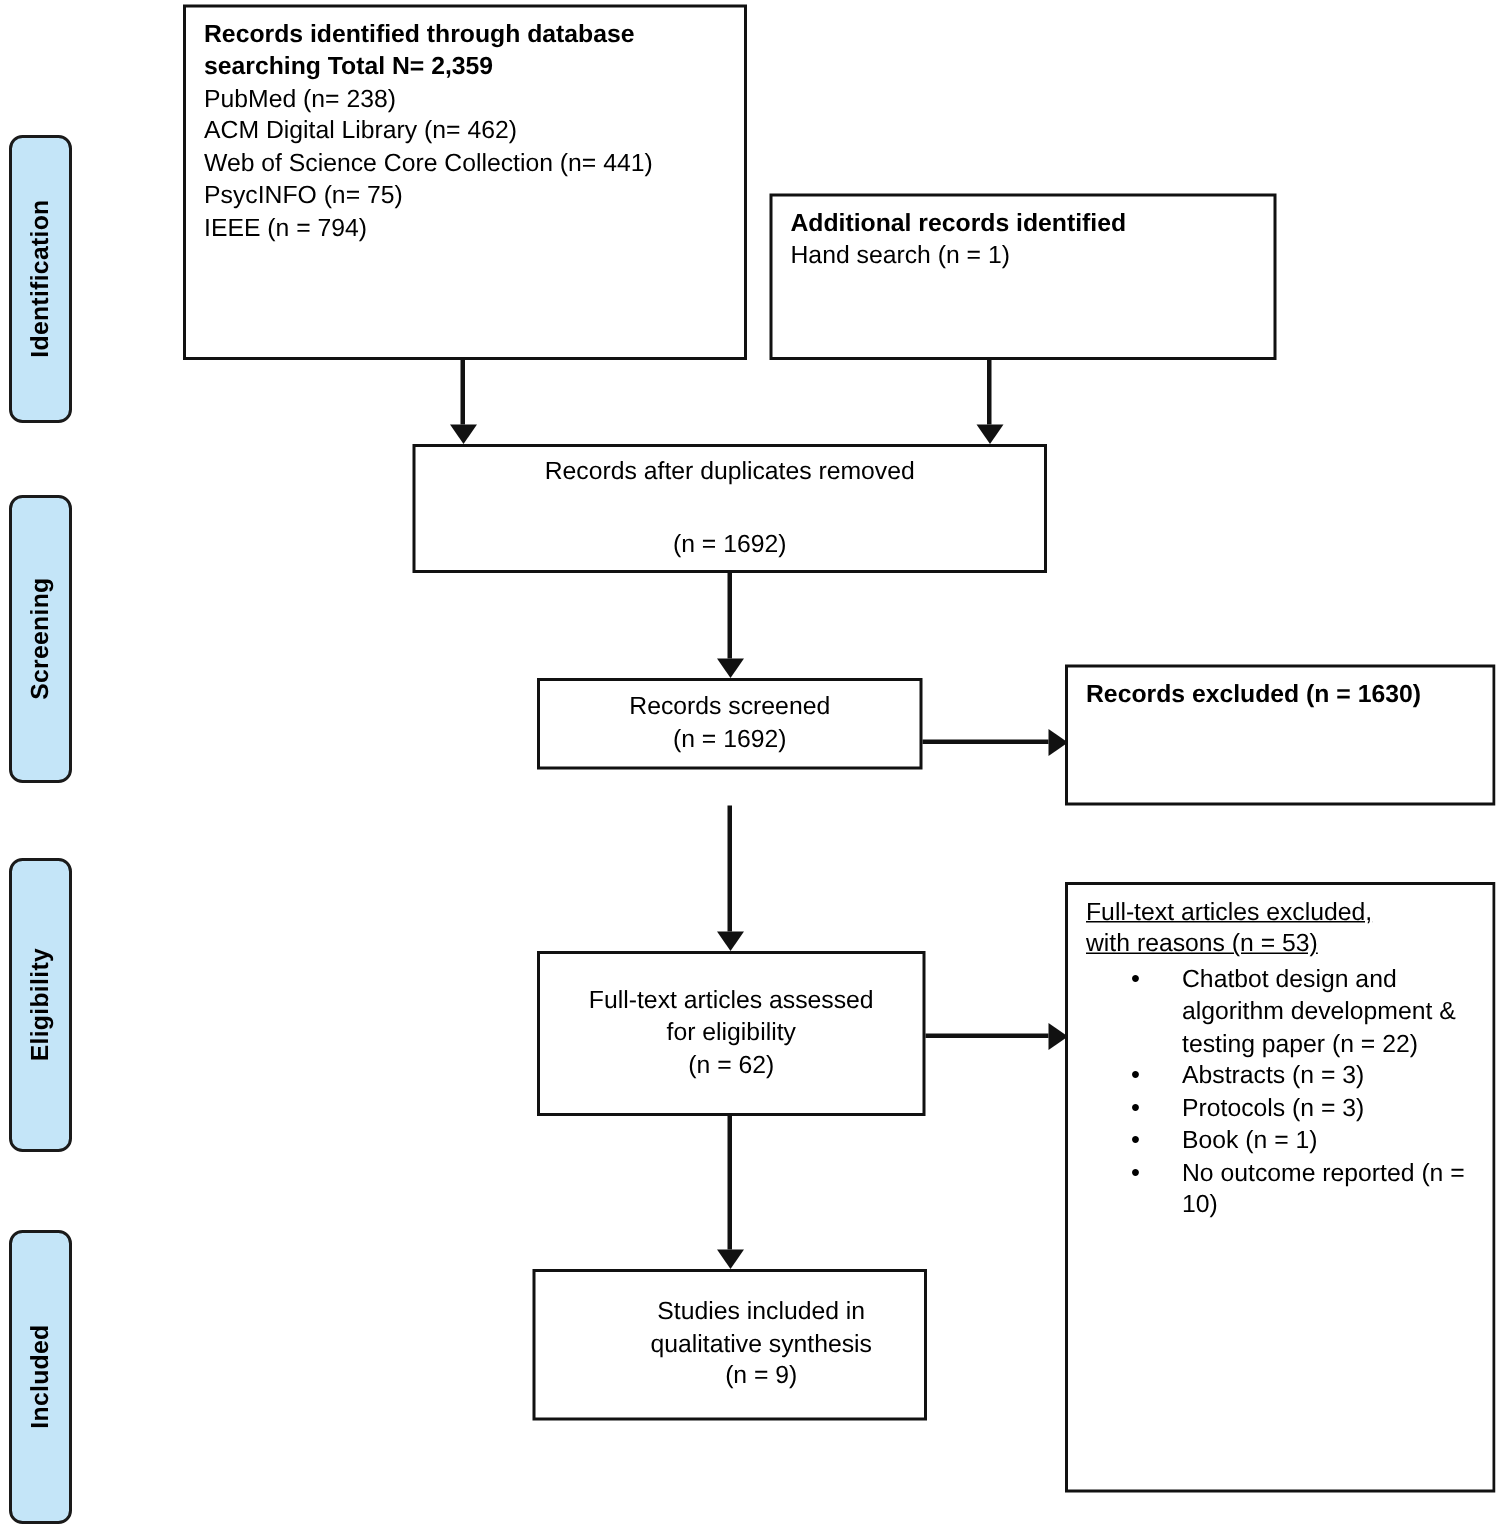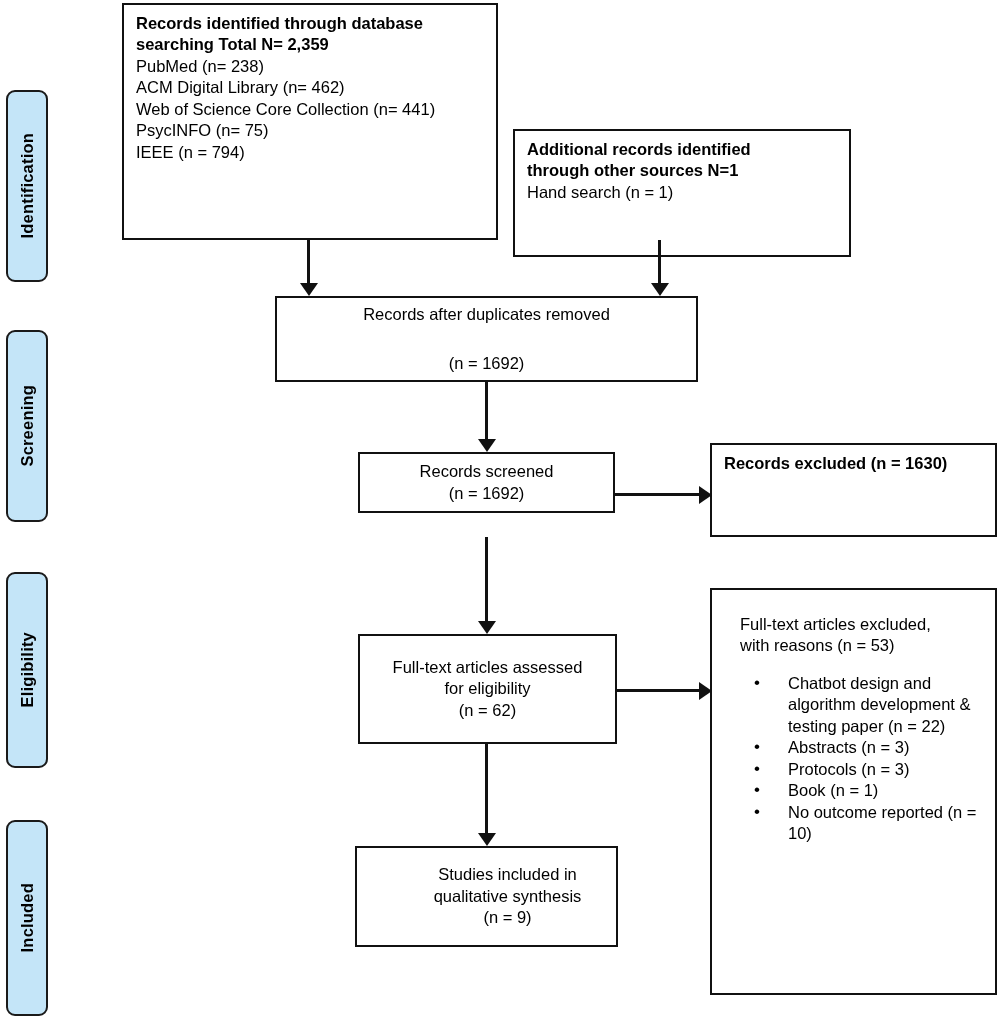--- a/index.html
+++ b/index.html
@@ -63,30 +63,30 @@
     display: flex;
     flex-direction: column;
     align-items: center;
     justify-content: center;
     text-align: center;
   }
   .box .line { white-space: nowrap; }
   .bold { font-weight: bold; }
 
   #box-identified          { left: 122px; top: 3px;   width: 376px; height: 237px; }
-  #box-additional          { left: 513px; top: 129px; width: 338px; height: 128px; }
+  #box-additional          { left: 513px; top: 129px; width: 338px; height: 111px; }
   #box-after-duplicates    { left: 275px; top: 296px; width: 423px; height: 86px; gap: 27px;  }
   #box-screened            { left: 358px; top: 452px; width: 257px; height: 61px;  }
   #box-records-excluded    { left: 710px; top: 443px; width: 287px; height: 94px;  }
   #box-fulltext-assessed   { left: 358px; top: 634px; width: 259px; height: 110px; }
   #box-fulltext-excluded   { left: 710px; top: 588px; width: 287px; height: 407px; }
   #box-included            { left: 355px; top: 846px; width: 263px; height: 101px; padding-left: 42px; }
 
   
-  #box-fulltext-excluded .intro { margin: 16px; }
+  #box-fulltext-excluded .intro { margin: 0; text-decoration: underline; }
   #box-fulltext-excluded ul {
     margin: 2px 0 0 0;
     padding-left: 30px;
     list-style: none;
   }
   #box-fulltext-excluded li {
     position: relative;
     padding-left: 34px;
     margin-bottom: 0px;
   }
@@ -147,21 +147,20 @@
     <div class="line bold">searching Total N= 2,359</div>
     <div class="line">PubMed (n= 238)</div>
     <div class="line">ACM Digital Library (n= 462)</div>
     <div class="line">Web of Science Core Collection (n= 441)</div>
     <div class="line">PsycINFO (n= 75)</div>
     <div class="line">IEEE (n = 794)</div>
   </div>
 
   <div class="box pad" id="box-additional">
     <div class="line bold">Additional records identified</div>
-    <div class="line bold">through other sources N=1</div>
     <div class="line">Hand search (n = 1)</div>
   </div>
 
   <div class="box center" id="box-after-duplicates">
     <div class="line">Records after duplicates removed</div>
     <div class="line">(n = 1692)</div>
   </div>
 
   <div class="box center" id="box-screened">
     <div class="line">Records screened</div>

